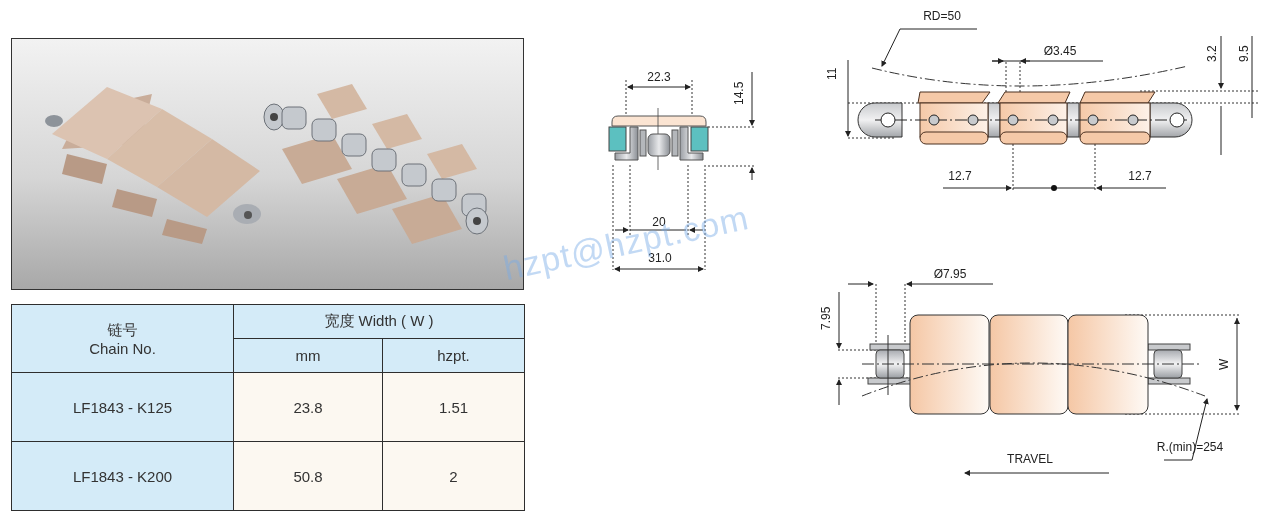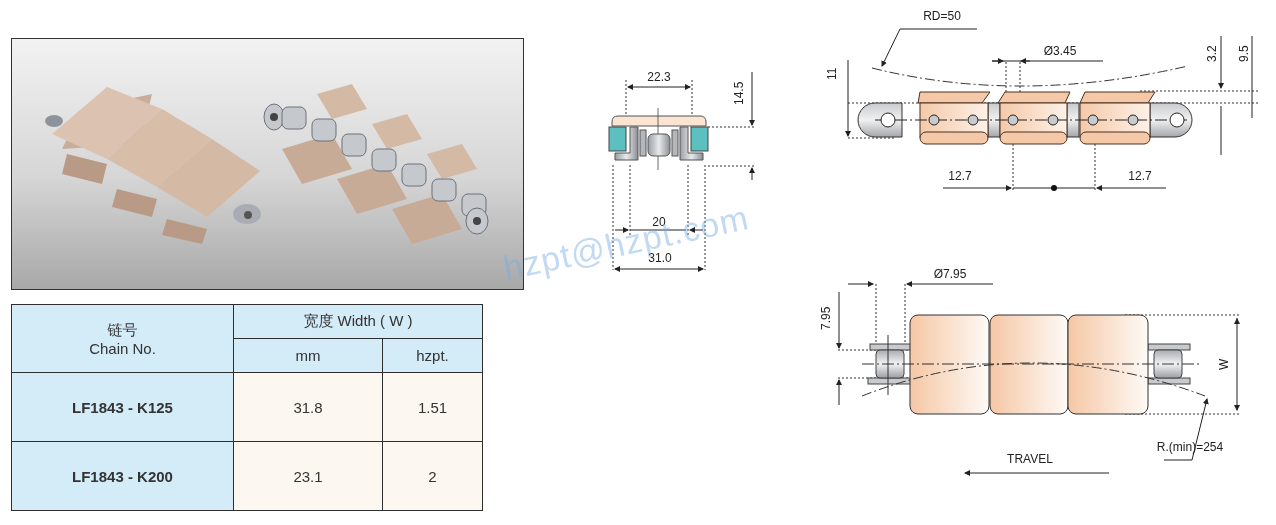--- a/index.html
+++ b/index.html
@@ -9,26 +9,26 @@
       font-family: "Liberation Sans", sans-serif; color: #222;
     }
     .photo {
       position: absolute; left: 11px; top: 38px; width: 513px; height: 252px;
       border: 1px solid #333; box-sizing: border-box;
       background: linear-gradient(180deg, #f2f2f2 0%, #d6d6d6 55%, #a8a8a8 100%);
       overflow: hidden;
     }
     .photo svg { position: absolute; left: 0; top: 0; }
     table.spec {
-      position: absolute; left: 11px; top: 304px; width: 472px; height: 207px;
+      position: absolute; left: 11px; top: 304px; width: 514px; height: 207px;
       border-collapse: collapse; font-size: 15px; color: #333;
     }
     table.spec td { border: 1.5px solid #2e2e2e; text-align: center; vertical-align: middle; }
     .hdr { background: #d4ebf8; }
-    .name { background: #d4ebf8; font-weight: bold; }
+    .name { background: #d4ebf8; }
     .val { background: #fcf8f1; }
     .drawing { position: absolute; }
     .drawing text { font-family: "Liberation Sans", sans-serif; fill: #222; }
     .watermark {
       position: absolute; left: 500px; top: 250px; font-size: 34px;
       color: rgba(120,170,230,0.45); transform: rotate(-12deg); transform-origin: left top;
       letter-spacing: 1px; white-space: nowrap;
     }
   </style>
 </head>
@@ -82,26 +82,26 @@
       <div>Chain No.</div>
     </td>
     <td class="hdr" colspan="2">宽度  Width ( W )</td>
   </tr>
   <tr style="height:34px">
     <td class="hdr" style="width:146px">mm</td>
     <td class="hdr">hzpt.</td>
   </tr>
   <tr>
     <td class="name">LF1843 - K125</td>
-    <td class="val">31.8</td>
+    <td class="val">23.8</td>
     <td class="val">1.51</td>
   </tr>
   <tr>
     <td class="name">LF1843 - K200</td>
-    <td class="val">23.1</td>
+    <td class="val">50.8</td>
     <td class="val">2</td>
   </tr>
 </tbody>
   </table>
 
 <svg class="drawing" style="left:590px;top:50px" width="200" height="230" viewBox="0 0 200 230">
   <defs>
     <marker id="ar" markerWidth="6" markerHeight="6" refX="5" refY="3" orient="auto">
         <path d="M0,0 L6,3 L0,6 z" fill="#222"></path>
       </marker>

